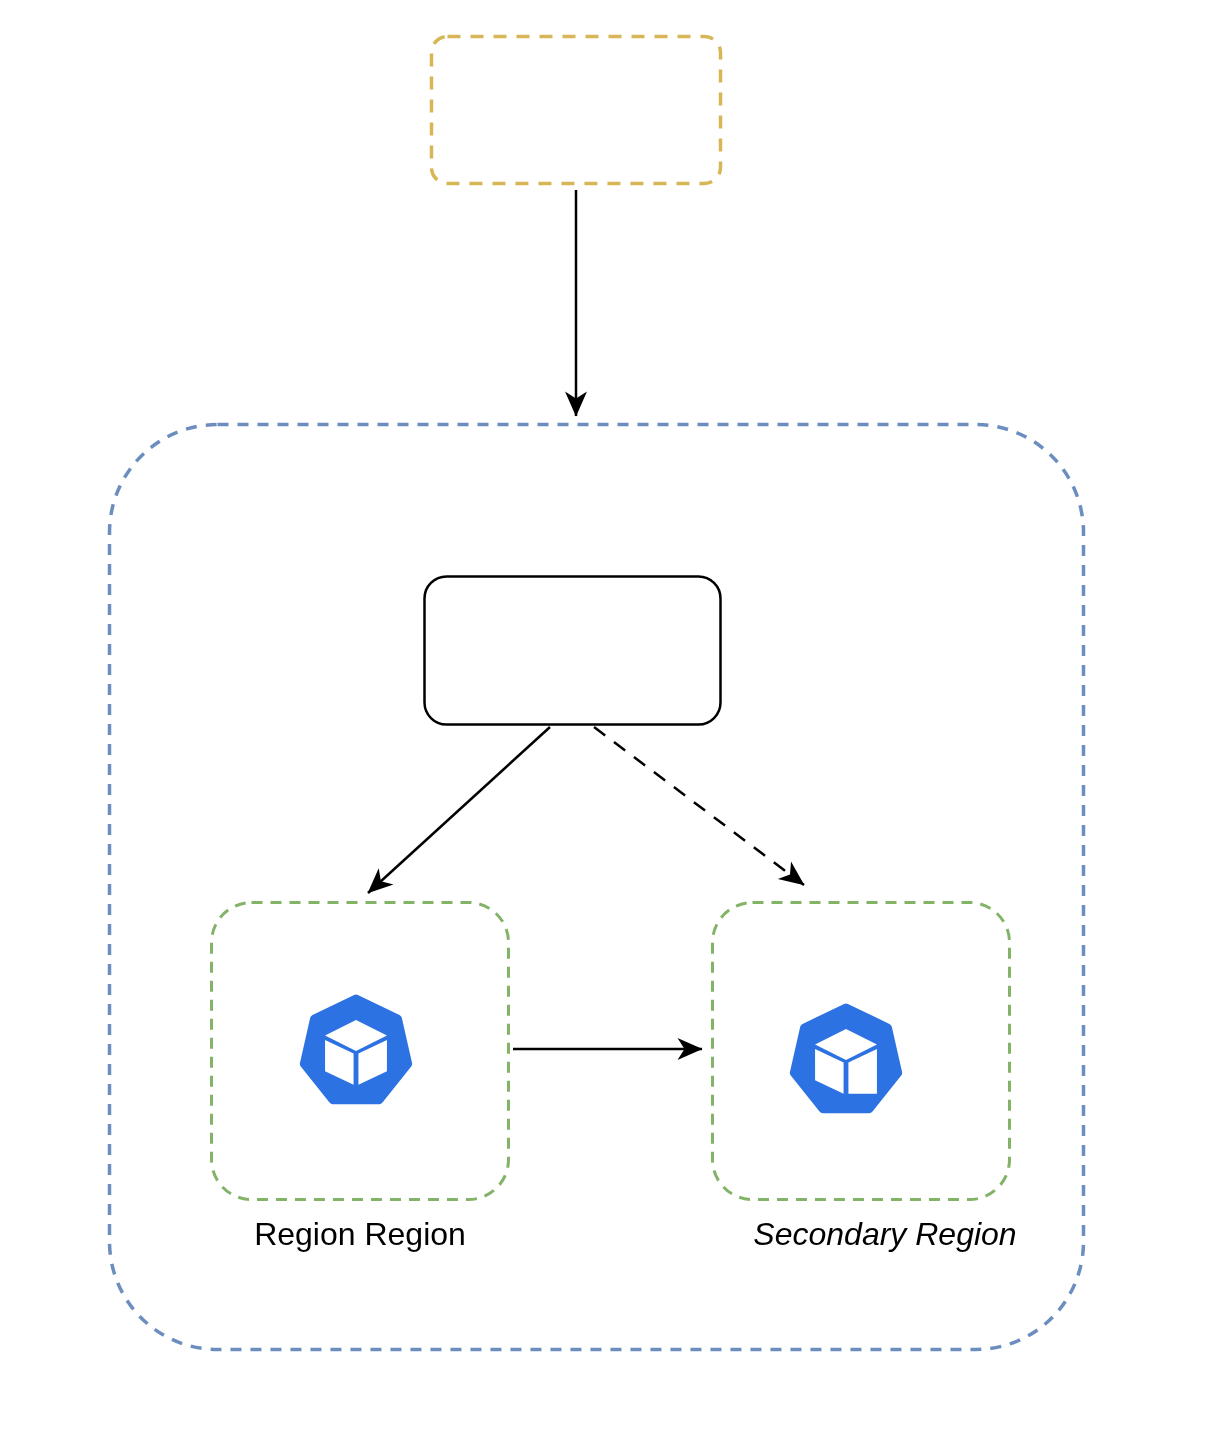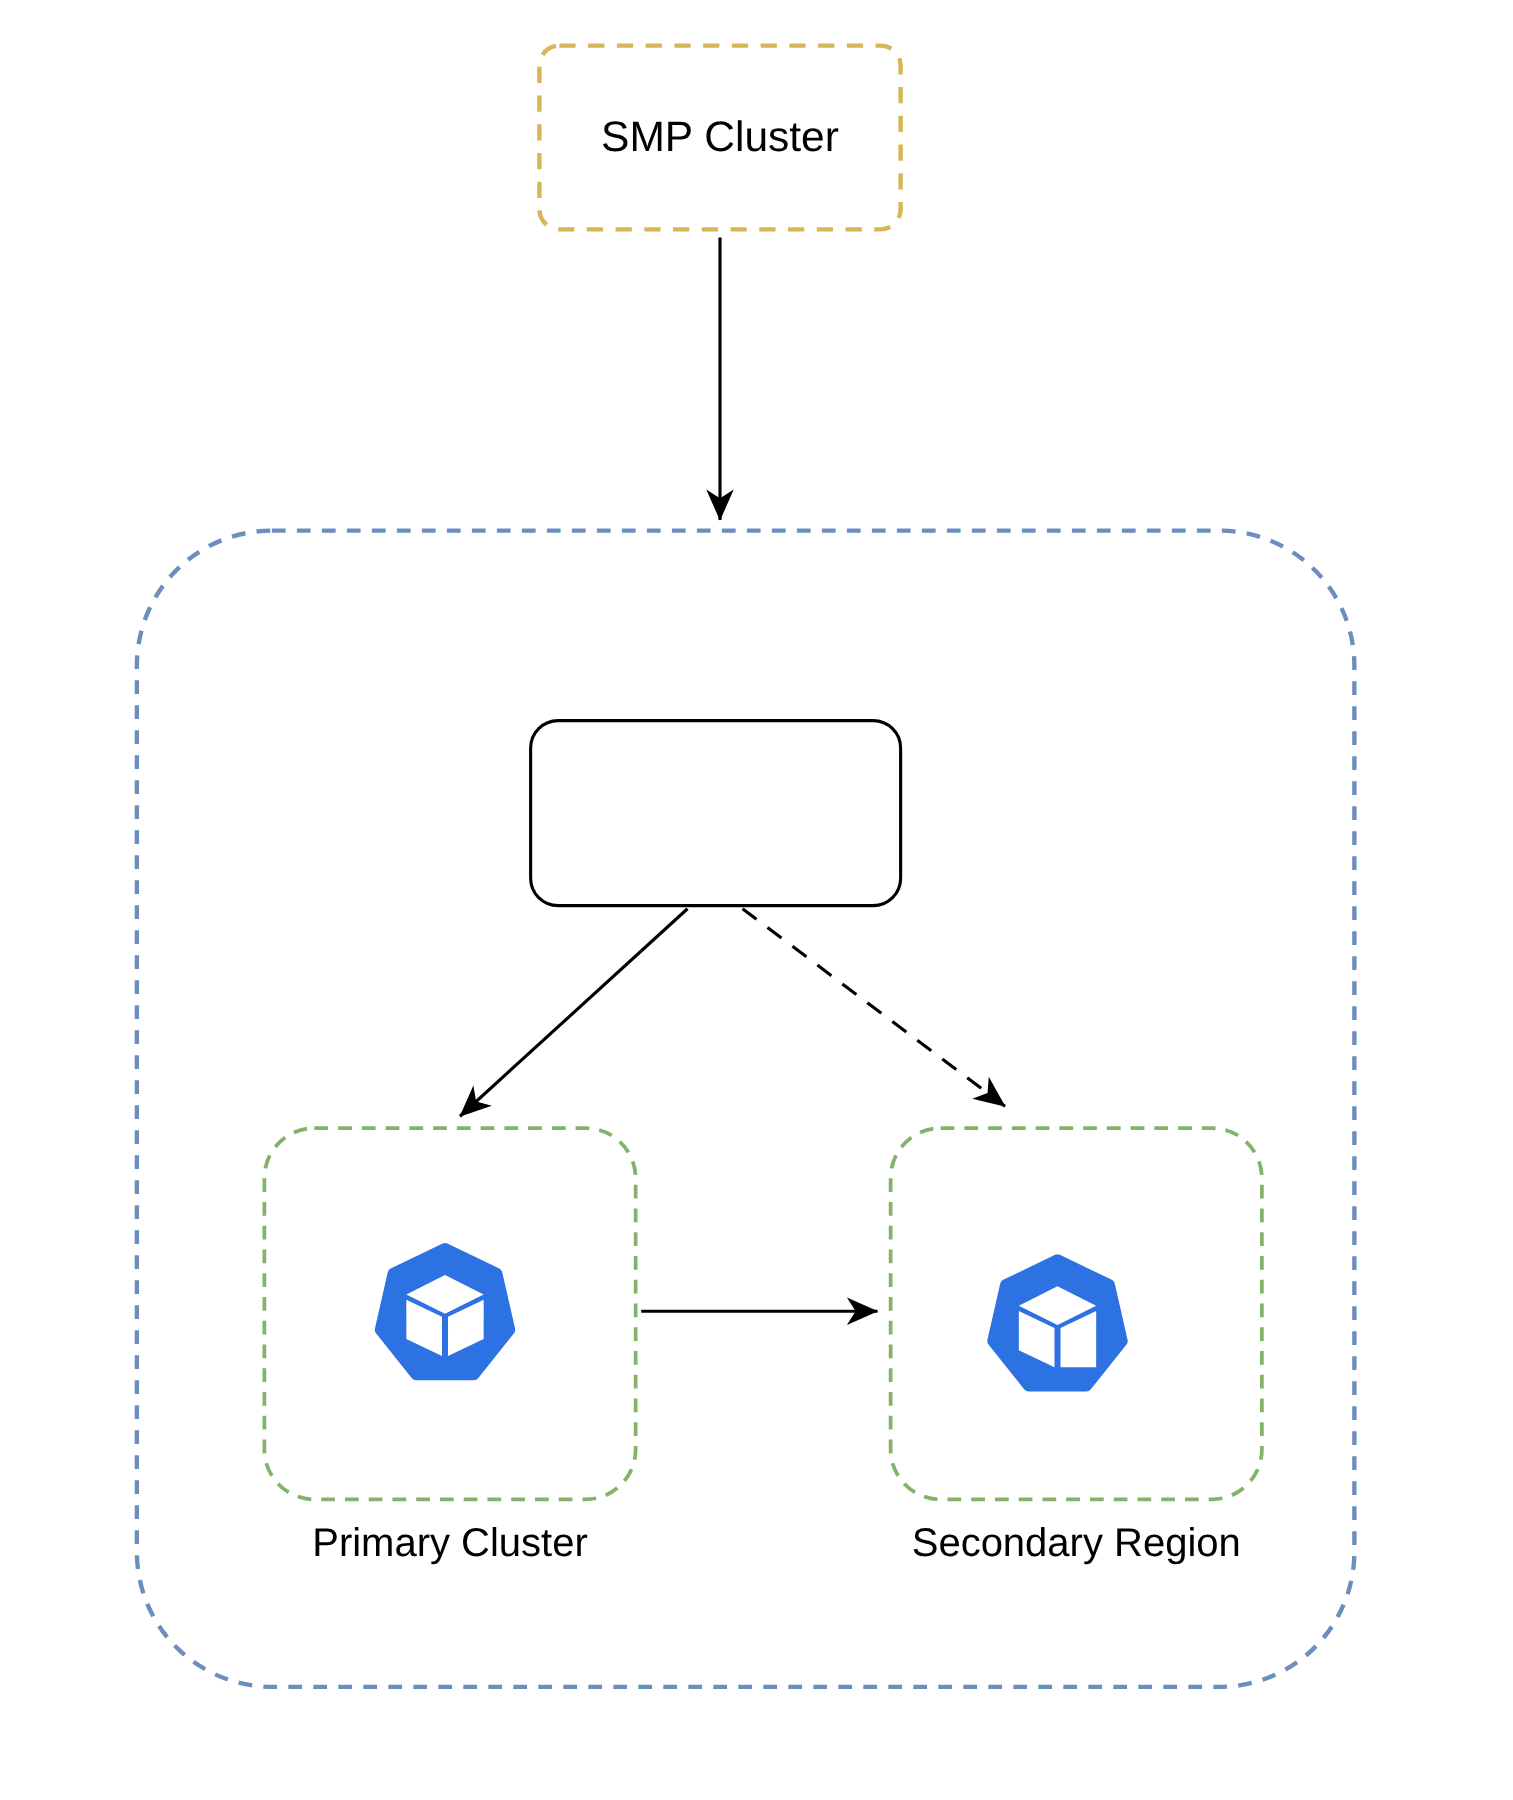--- a/index.html
+++ b/index.html
@@ -27,21 +27,21 @@
     display: flex;
     align-items: center;
     justify-content: center;
     color: #000000;
     text-align: center;
     white-space: nowrap;
   }
   .lbl-smp       { left: 430px; top: 35px;   width: 292px; height: 150px; font-size: 34px; }
   .lbl-dns       { left: 423px; top: 575px;  width: 299px; height: 150px; font-size: 34px; }
   .lbl-primary   { left: 185px; top: 1210px; width: 350px; height: 48px;  font-size: 32px; }
-  .lbl-secondary { left: 686px; top: 1210px; width: 350px; height: 48px;  font-size: 32px; }
+  .lbl-secondary { left: 710px; top: 1210px; width: 350px; height: 48px;  font-size: 32px; font-style: italic; }
   .icon-wrap {
     position: absolute;
     width: 116px;
     height: 116px;
   }
   .icon-primary   { left: 298px; top: 993px; }
   .icon-secondary { left: 788px; top: 1002px; }
 </style>
 </head>
 <body>
@@ -81,20 +81,19 @@
     <polygon points="62.5,62.5 92,48.5 92,81 62.5,95" fill="#ffffff"></polygon>
   </svg>
 
   <svg class="icon-wrap icon-secondary" viewBox="0 0 120 120" xmlns="http://www.w3.org/2000/svg">
     <polygon points="60,6 103,26.7 113.6,73.3 83.9,110.6 36.1,110.6 6.4,73.3 17,26.7" fill="#2d72e2" stroke="#2d72e2" stroke-width="9" stroke-linejoin="round"></polygon>
     <polygon points="60,28 92,44 60,60 28,44" fill="#ffffff"></polygon>
     <polygon points="28,48.5 57.5,62.5 57.5,95 28,81" fill="#ffffff"></polygon>
     <polygon points="62.5,62.5 92,48.5 92,95 62.5,95" fill="#ffffff"></polygon>
   </svg>
 
-  <div class="node-label lbl-smp">SMP Cluster</div>
 
 
-  <div class="node-label lbl-primary">Primary Cluster</div>
+  <div class="node-label lbl-primary">Region Region</div>
 
   <div class="node-label lbl-secondary">Secondary Region</div>
 
 </div>
 
 </body></html>

